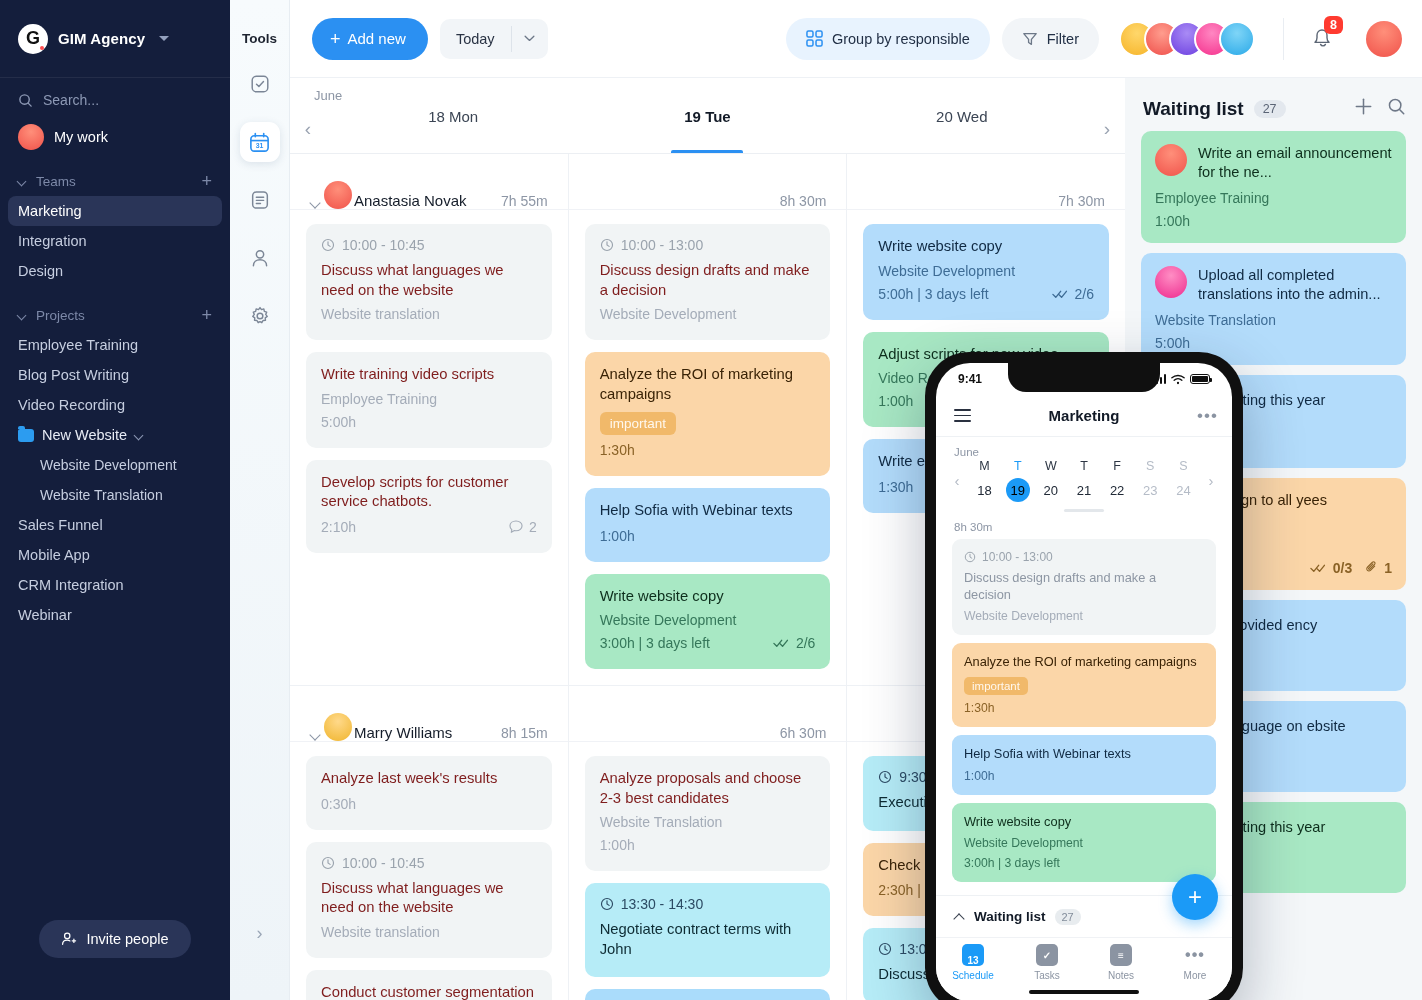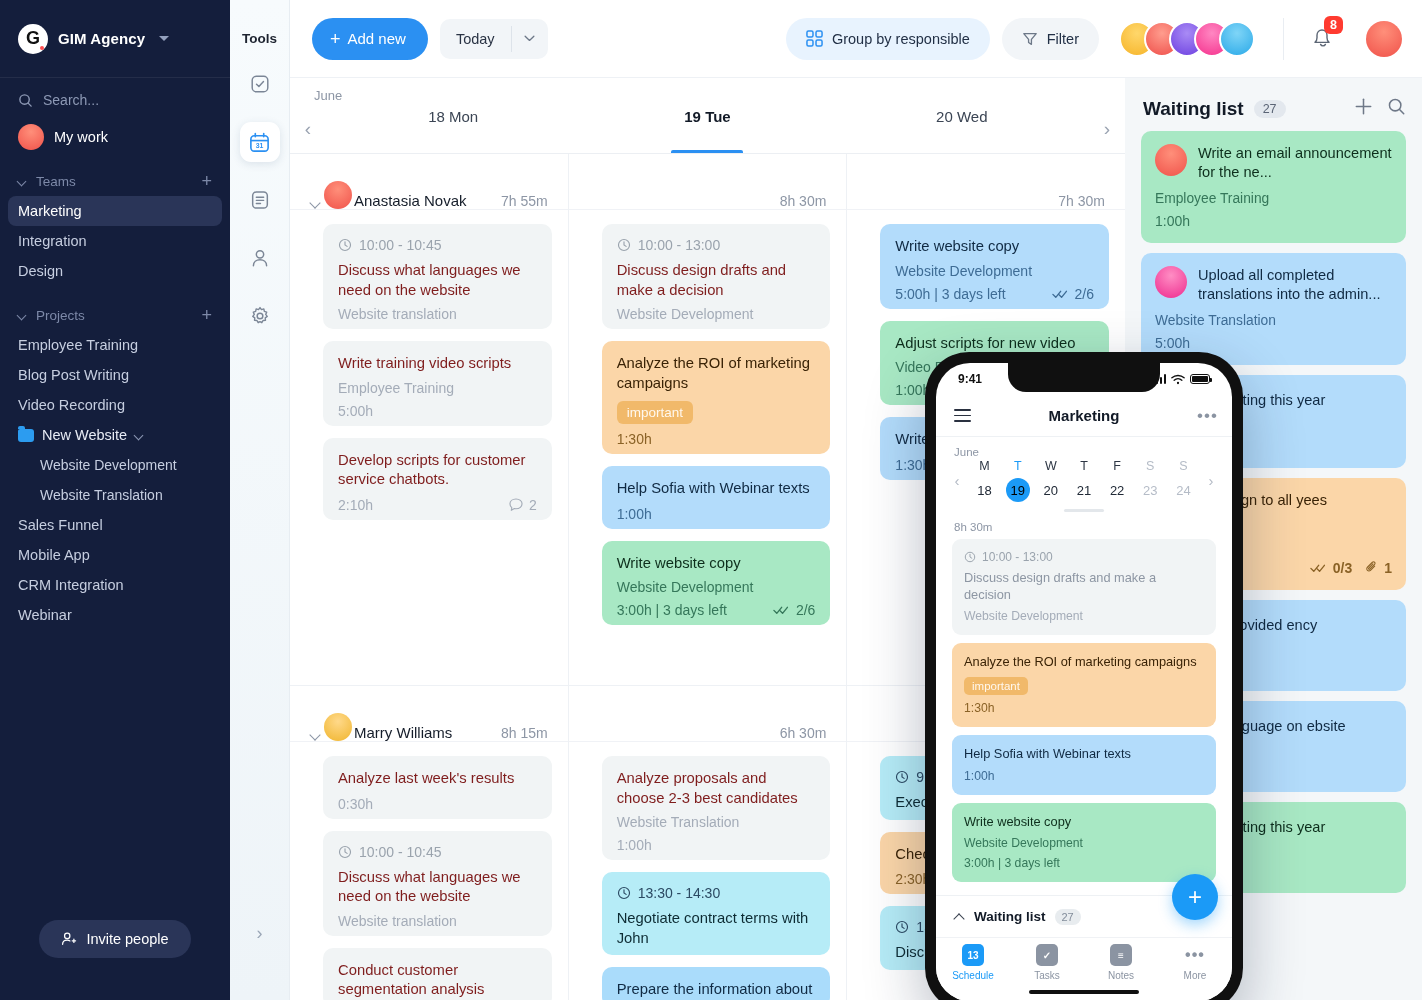--- a/index.html
+++ b/index.html
@@ -166,21 +166,21 @@
   }
   .grp-caret { width: 12px; height: 12px; position: relative; flex: 0 0 12px; }
   .grp-caret::after {
     content:''; position:absolute; left:1px; top:2px; width:7px;height:7px;
     border-right:1.7px solid #8b95a5; border-bottom:1.7px solid #8b95a5; transform:rotate(45deg);
   }
   .grp-name { font-size: 15px; color: #151d2a; font-weight: 500; }
   .grp-time { margin-left: auto; font-size: 14px; color: #8d96a5; }
   .grp-hdr.empty { justify-content: flex-end; }
   .cards { padding: 14px 16px; display: flex; flex-direction: column; gap: 12px; }
-  .card { border-radius: 10px; padding: 13px 15px 7px 15px; margin-left: 17px; }
+  .card { border-radius: 10px; padding: 13px 15px 18px 15px; }
   .card-grey { background: #f1f4f5; }
   .card-grey .c-title { color: #7f1d1d; }
   .card-grey .c-sub, .card-grey .c-meta { color: #a4acb8; }
   .card-blue { background: #b3dcfb; }
   .card-blue .c-title { color: #102a43; }
   .card-blue .c-sub, .card-blue .c-meta { color: #3e6c95; }
   .card-blue2 { background: #aadcfb; }
   .card-blue2 .c-title { color: #102a43; }
   .card-cyan { background: #b6ecf7; }
   .card-cyan .c-title { color: #0d2b33; }
@@ -900,21 +900,21 @@
 
       <div class="ph-wl">
         <span class="ph-wl-caret"></span>
         <span class="ph-wl-title">Waiting list</span>
         <span class="ph-wl-badge">27</span>
         <span class="fab">+</span>
       </div>
 
       <div class="tabbar">
         <div class="tab sel">
-          <span class="tab-ico" style="background:#1b9af7;">
+          <span class="tab-ico" style="background:#1b9af7;align-items:flex-end;">
               <span>13</span>
             </span>
           <span class="tab-lbl">Schedule</span>
         </div>
         <div class="tab">
           <span class="tab-ico" style="background:#8b94a2;">✓</span>
           <span class="tab-lbl">Tasks</span>
         </div>
         <div class="tab">
           <span class="tab-ico" style="background:#8b94a2;">≡</span>

